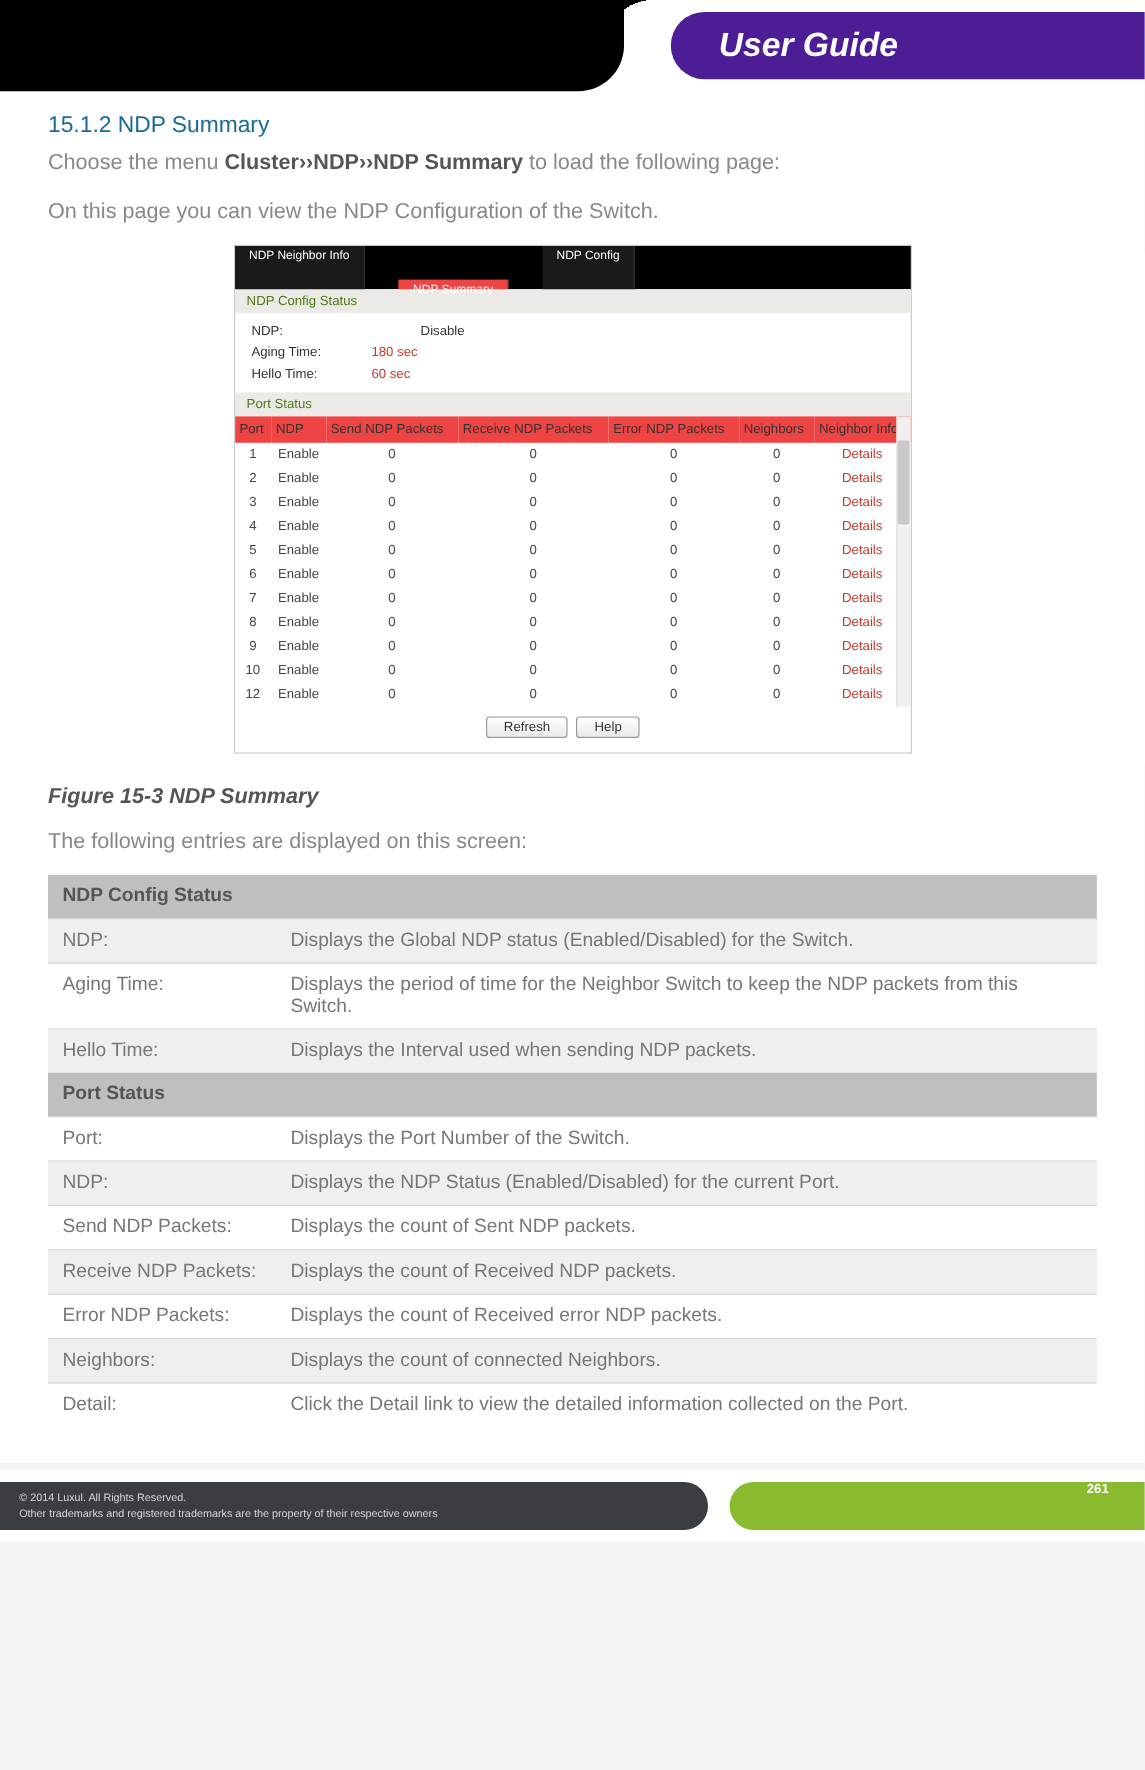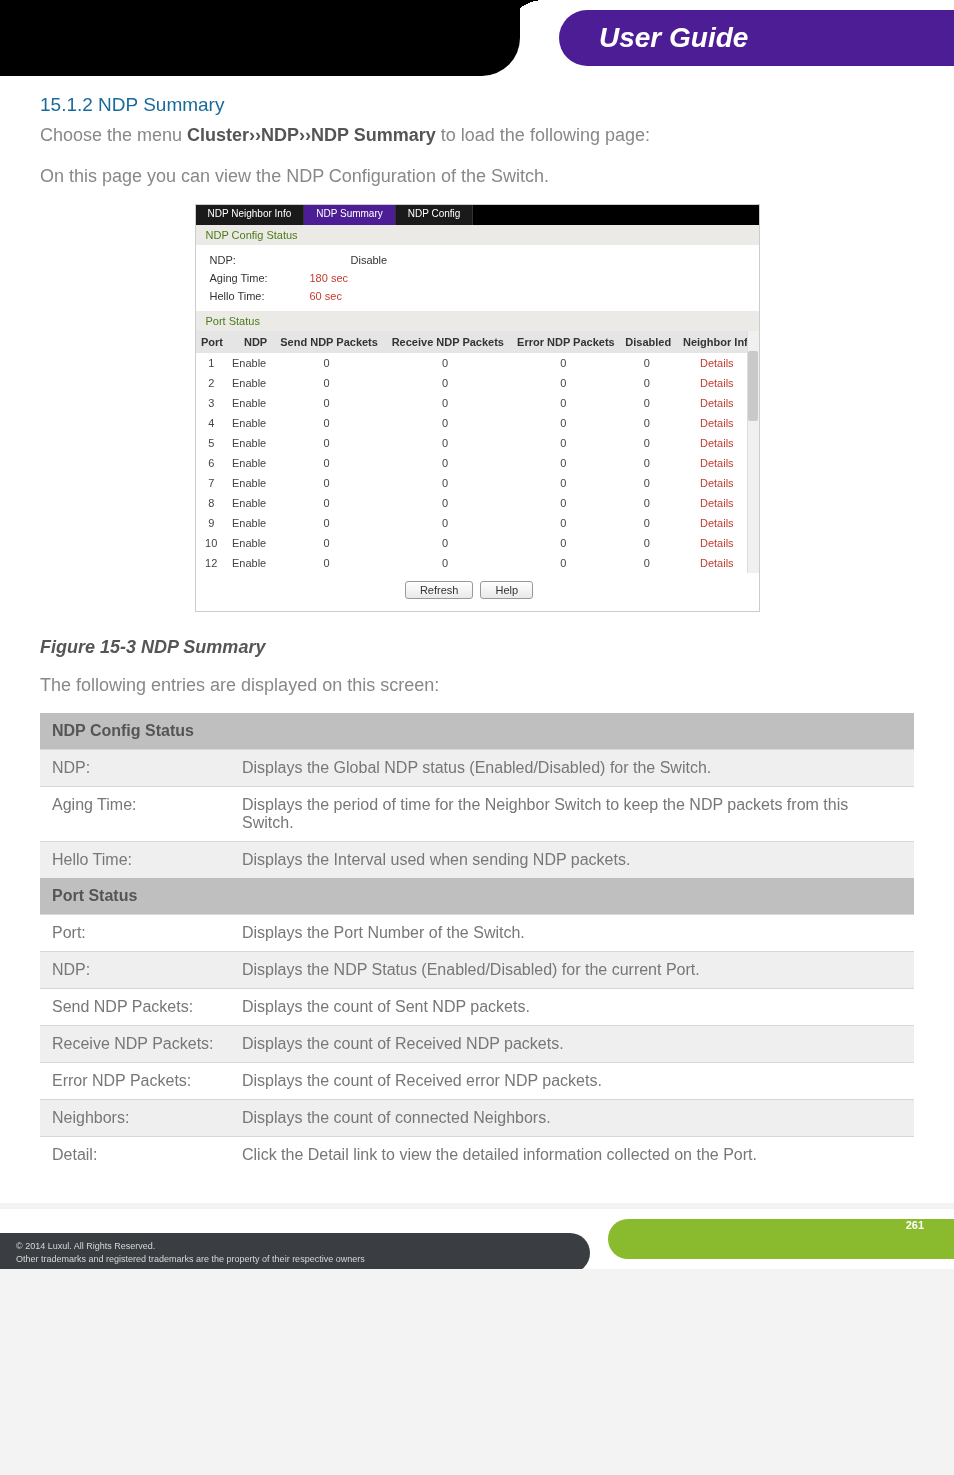--- a/index.html
+++ b/index.html
@@ -70,32 +70,34 @@
   }
   .screenshot {
     border: 1px solid #ccc;
     width: 565px;
     background: #fff;
     font-size: 11px;
   }
   .ss-tabs {
     display: flex;
     background: #000;
-    height: 20px;
+    height: 36px;
+    gap: 28px;
   }
   .ss-tab {
     padding: 3px 12px;
     color: #fff;
     font-size: 10px;
     border-right: 1px solid #333;
     background: #1a1a1a;
   }
   .ss-tab.active {
-    background: #4c1d95;
+    background: #ef4444;
     color: #fff;
+    margin-top: 28px;
   }
   .ss-section-hdr {
     background: #eceae6;
     color: #4b7c15;
     padding: 4px 10px;
     font-size: 11px;
   }
   .ss-config {
     padding: 6px 14px;
   }
@@ -106,25 +108,25 @@
   }
   .ss-config-row .k { width: 100px; color: #333; }
   .ss-config-row .v-disable { color: #333; padding-left: 41px; }
   .ss-config-row .v-red { color: #c43a2f; }
   .ss-table {
     width: 100%;
     border-collapse: collapse;
     font-size: 11px;
   }
   .ss-table th {
-    background: #e5e5e5;
+    background: #ef4444;
     padding: 5px 4px;
-    font-weight: bold;
+    font-weight: normal;
     color: #333;
-    text-align: right;
+    text-align: left;
     border: none;
   }
   .ss-table td {
     padding: 4px;
     text-align: center;
     color: #444;
   }
   .ss-table .details-link { color: #c43a2f; }
   .ss-scroll {
     position: relative;
@@ -186,21 +188,21 @@
   }
   table.glossary tr.alt td { background: #efefef; }
   .footer {
     position: relative;
     height: 60px;
     background: #fff;
     margin-top: 6px;
   }
   .footer-dark {
     position: absolute;
-    left: 0; top: 24px;
+    left: 0; top: 10px;
     width: 590px; height: 40px;
     background: #3a3d41;
     border-top-right-radius: 20px;
     border-bottom-right-radius: 20px;
     color: #d7d7d7;
     font-size: 9px;
     padding: 7px 16px;
     line-height: 1.4;
   }
   .footer-green {
@@ -265,21 +267,21 @@
       <div class="ss-section-hdr">Port Status</div>
       <div class="ss-scroll">
         <table class="ss-table">
           <thead>
             <tr>
               <th>Port</th>
               <th>NDP</th>
               <th>Send NDP Packets</th>
               <th>Receive NDP Packets</th>
               <th>Error NDP Packets</th>
-              <th>Disabled</th>
+              <th>Neighbors</th>
               <th>Neighbor Info</th>
             </tr>
           </thead>
           <tbody id="ss-tbody">
               <tr>
                 <td>1</td>
                 <td>Enable</td>
                 <td>0</td>
                 <td>0</td>
                 <td>0</td>

